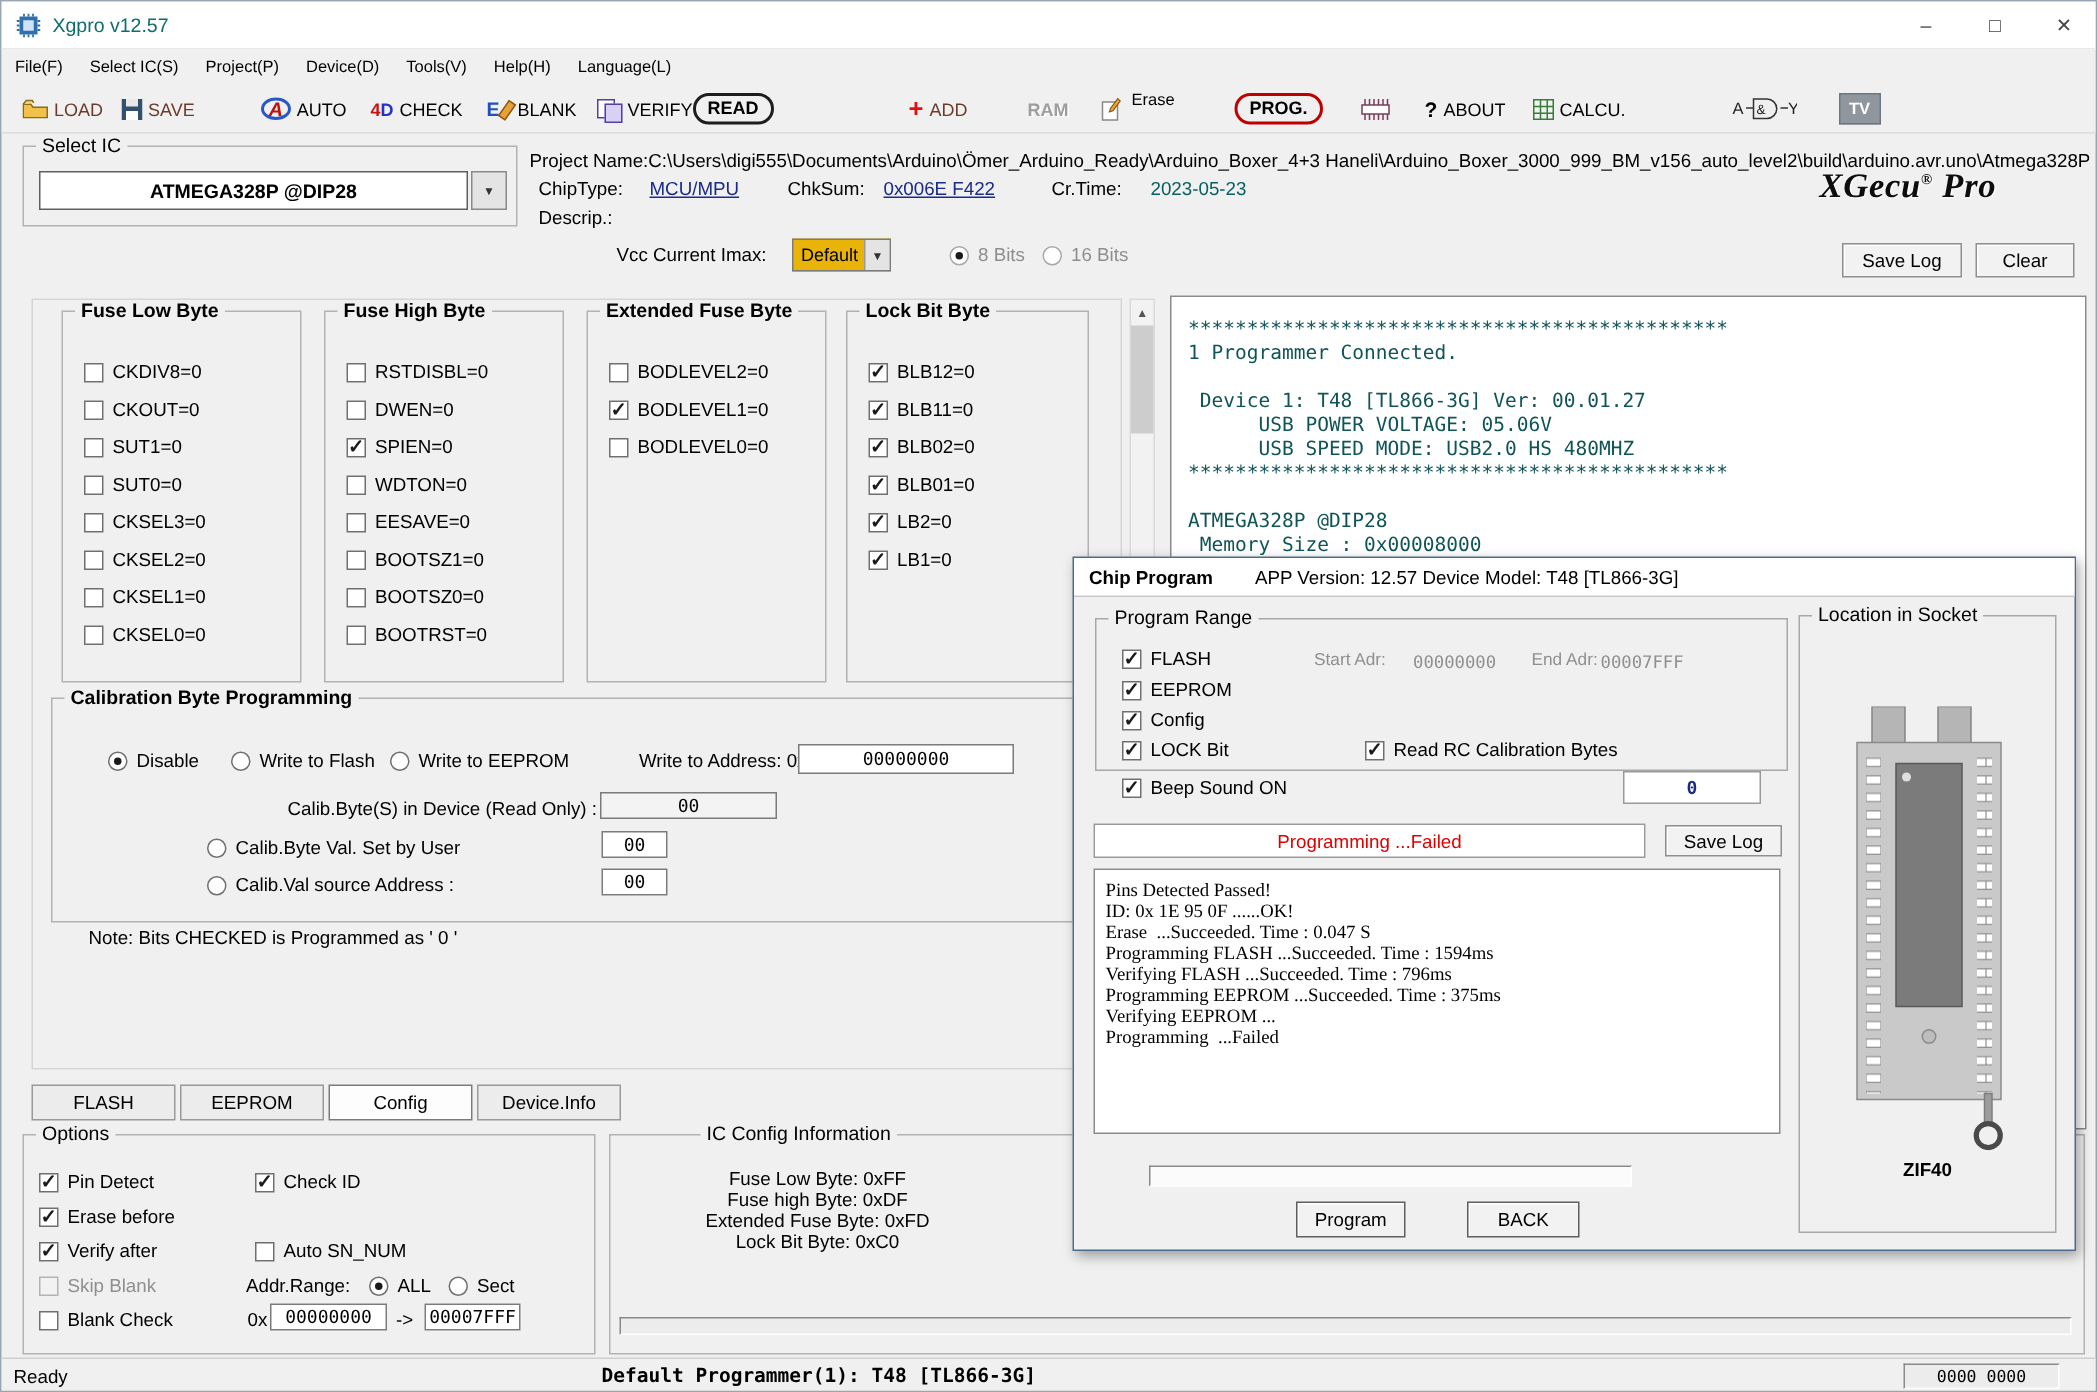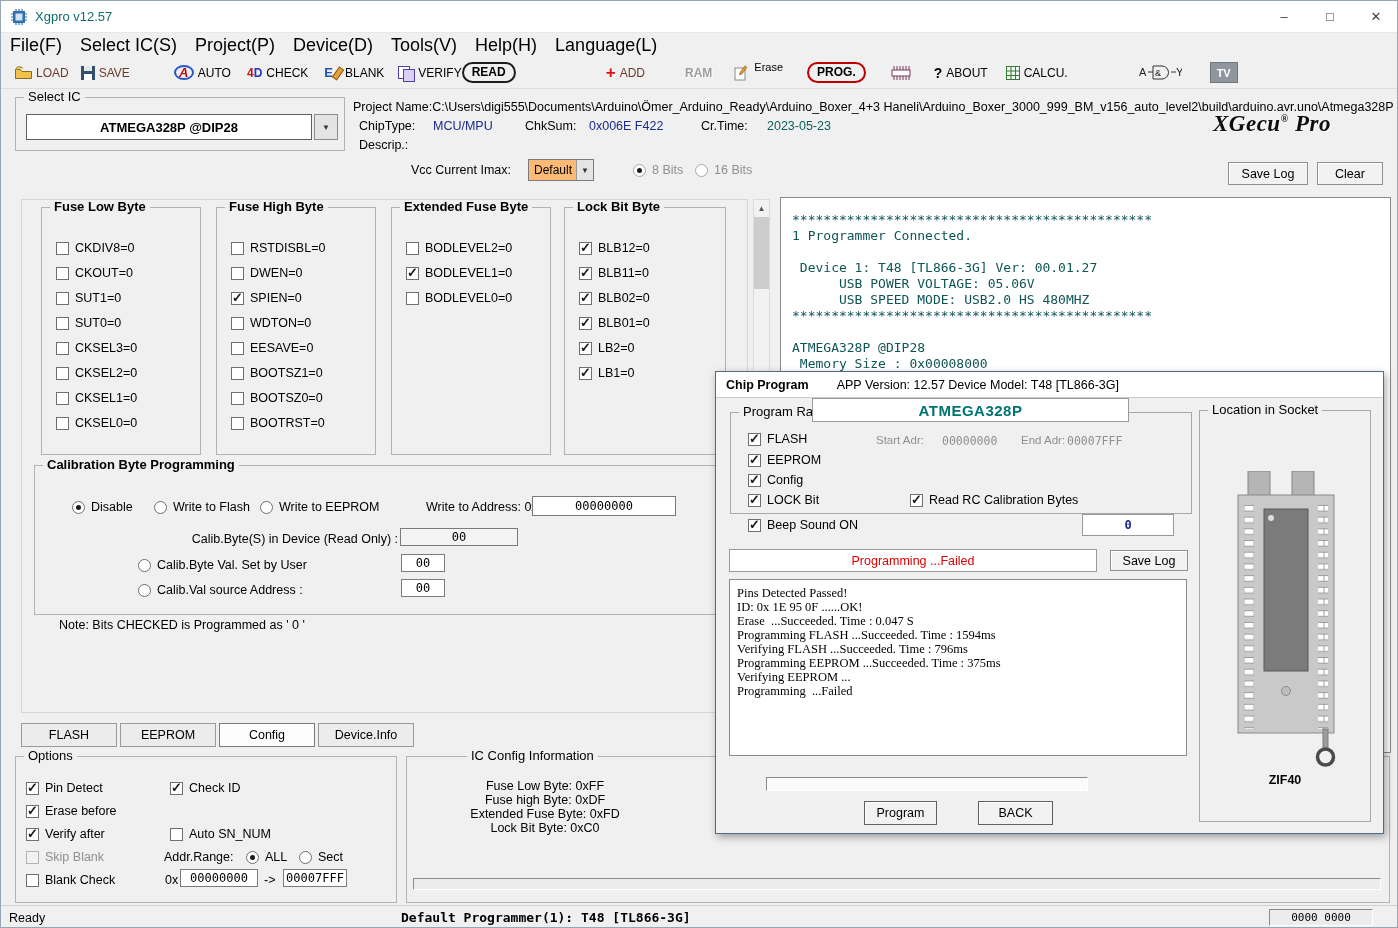--- a/index.html
+++ b/index.html
@@ -1,34 +1,34 @@
 <!DOCTYPE html>
 <html><head>
 <meta charset="utf-8">
 <style>
   * { margin:0; padding:0; box-sizing:border-box; }
   html,body { width:1398px; height:928px; }
   body { font-family:"Liberation Sans",sans-serif; font-size:13px; color:#000; background:#f0f0f0; }
   #app { position:relative; width:1398px; height:928px; background:#f0f0f0; overflow:hidden; border:1px solid #98a6b3; }
   .abs { position:absolute; }
   .gray { color:#8f8f8f; }
-  .navy { color:#1a2b8a; }
+  .navy { color:#1a2b8a;text-decoration:underline; }
   .teal { color:#0a6060; }
   .maroon { color:#6d3b2a; }
 
   
   .titlebar { left:0; top:0; width:1398px; height:32px; background:#fff; display:flex; align-items:center; border-bottom:1px solid #e8e8e8; }
   .app-ic { margin-left:10px; display:flex; }
   .title-text { color:#0e6d6d; margin-left:8px; font-size:13px; }
   .win-controls { position:absolute; right:0; top:0; height:31px; display:flex; }
   .win-btn { width:46px; height:31px; display:flex; align-items:center; justify-content:center; color:#444; font-size:13px; }
 
   
   .menubar { left:0; top:32px; width:1398px; height:24px; display:flex; align-items:center; background:#f0f0f0; }
-  .menu-item { padding:3px 9px; font-size:18px; }
+  .menu-item { padding:3px 9px; font-size:11px; }
 
   
   .toolbar { left:0; top:56px; width:1398px; height:32px; display:flex; align-items:center; background:#f0f0f0; border-bottom:1px solid #dcdcdc; }
   .tb { display:flex; align-items:center; gap:4px; font-size:12px; white-space:nowrap; }
   .lbl { font-size:12px; }
   .auto-ic { color:#c01010; font-weight:bold; font-style:italic; font-size:13px; border:2px solid #2857c8; border-radius:50%; width:20px; height:15px; display:flex; align-items:center; justify-content:center; line-height:1; }
   .check-ic { font-weight:bold; font-size:12px; color:#2233cc; }
   .check-ic::first-letter { color:#cc1111; }
   .blank-ic { font-weight:bold; font-size:13px; color:#2050c0; position:relative; padding-right:8px; }
   .blank-ic::after { content:""; position:absolute; right:0; top:2px; width:4px; height:11px; background:#e8a03c; border:1px solid #8a5a10; transform:rotate(35deg); }
@@ -59,21 +59,21 @@
   .row { position:absolute; display:flex; align-items:center; gap:6px; font-size:12.5px; white-space:nowrap; }
   .textbox { position:absolute; background:#fff; border:1px solid #7b7b7b; display:flex; align-items:center; justify-content:center; font-size:12px; font-family:"DejaVu Sans Mono",monospace; }
   .textbox.readonly { background:#f3f3f3; }
   .btn { position:absolute; background:#f2f2f2; border:1px solid #8f8f8f; display:flex; align-items:center; justify-content:center; font-size:12.5px; box-shadow:inset 1px 1px 0 #fff; }
   .sunken { border-top:1px solid #8a8a8a; border-left:1px solid #8a8a8a; border-bottom:1px solid #ffffff; border-right:1px solid #ffffff; background:#ececec; }
 
   
   .combo-main { position:absolute; background:#fff; border:1px solid #5f5f5f; display:flex; align-items:center; justify-content:center; font-weight:bold; font-size:13px; }
   .dd-btn { position:absolute; background:#e4e4e4; border:1px solid #8a8a8a; display:flex; align-items:center; justify-content:center; color:#333; }
   .dd-btn::after { content:"▼"; font-size:8px; }
-  .combo-sm { position:absolute; background:#fdba74; border:1px solid #7b7b7b; display:flex; align-items:center; font-size:12px; padding-left:5px; }
+  .combo-sm { position:absolute; background:#eab308; border:1px solid #7b7b7b; display:flex; align-items:center; font-size:12px; padding-left:5px; }
   .combo-sm .dd-inner { position:absolute; right:0; top:0; bottom:0; width:17px; background:#e4e4e4; border-left:1px solid #9a9a9a; display:flex; align-items:center; justify-content:center; }
   .combo-sm .dd-inner::after { content:"▼"; font-size:8px; color:#333; }
 
   
   .fuse-list { padding:33px 0 0 14px; display:flex; flex-direction:column; gap:11px; }
   .fuse-row { display:flex; align-items:center; gap:6px; height:14px; font-size:12.5px; white-space:nowrap; }
 
   
   .console { background:#fff; border:1px solid #8a8a8a; font-family:"DejaVu Sans Mono",monospace; font-size:13px; color:#0f5456; padding:14px 10px 0 11px; overflow:hidden; }
   .console-line { height:16px; white-space:pre; }
@@ -184,21 +184,21 @@
     <div class="tb" style="margin-left:40px">
       <span class="ram-txt">RAM</span>
     </div>
     <div class="tb" style="margin-left:22px">
       <svg width="16" height="16" viewBox="0 0 16 16">
           <rect x="1" y="3" width="10" height="12" fill="#fff" stroke="#888"></rect>
           <path d="M14 1 L8 9 l-1 3 3-1 6-8 z" transform="scale(0.8)" fill="#f0a830" stroke="#8a5a10"></path>
         </svg>
       <span class="lbl erase-lbl">Erase</span>
     </div>
-    <div class="tb" style="margin-left:24px">
+    <div class="tb" style="margin-left:40px">
       <span class="oval-btn red">PROG.</span>
     </div>
     <div class="tb" style="margin-left:24px">
       <svg width="22" height="16" viewBox="0 0 22 16">
           <rect x="2" y="5" width="18" height="6" fill="#fff" stroke="#7a3b5a"></rect>
           <path d="M4 1v4M7 1v4M10 1v4M13 1v4M16 1v4M19 1v4M4 11v4M7 11v4M10 11v4M13 11v4M16 11v4M19 11v4" stroke="#7a3b5a"></path>
         </svg>
     </div>
     <div class="tb" style="margin-left:22px">
       <span class="about-ic">?</span>
@@ -559,21 +559,20 @@
 
   <div class="dialog">
     <div class="dialog-title">
       <span style="font-weight:bold">Chip Program</span>
       <span>APP Version: 12.57 Device Model: T48 [TL866-3G]</span>
     </div>
 
     <div class="groupbox" style="left:14px;top:40px;width:462px;height:102px;border-color:#a8a8a8">
       <span class="legend">Program Range</span>
     </div>
-    <div class="chip-strip" style="left:96px;top:26px;width:317px;height:24px">ATMEGA328P</div>
 
     <div class="row" style="left:32px;top:60px">
       <span class="cb checked"></span>
         <span>FLASH</span>
     </div>
     <span class="abs gray mini-lbl" style="left:160px;top:62px">Start Adr:</span>
     <span class="abs gray mini-lbl" style="left:226px;top:62px;font-family:'DejaVu Sans Mono',monospace">00000000</span>
     <span class="abs gray mini-lbl" style="left:305px;top:62px">End Adr:</span>
     <span class="abs gray mini-lbl" style="left:351px;top:62px;font-family:'DejaVu Sans Mono',monospace">00007FFF</span>
 

